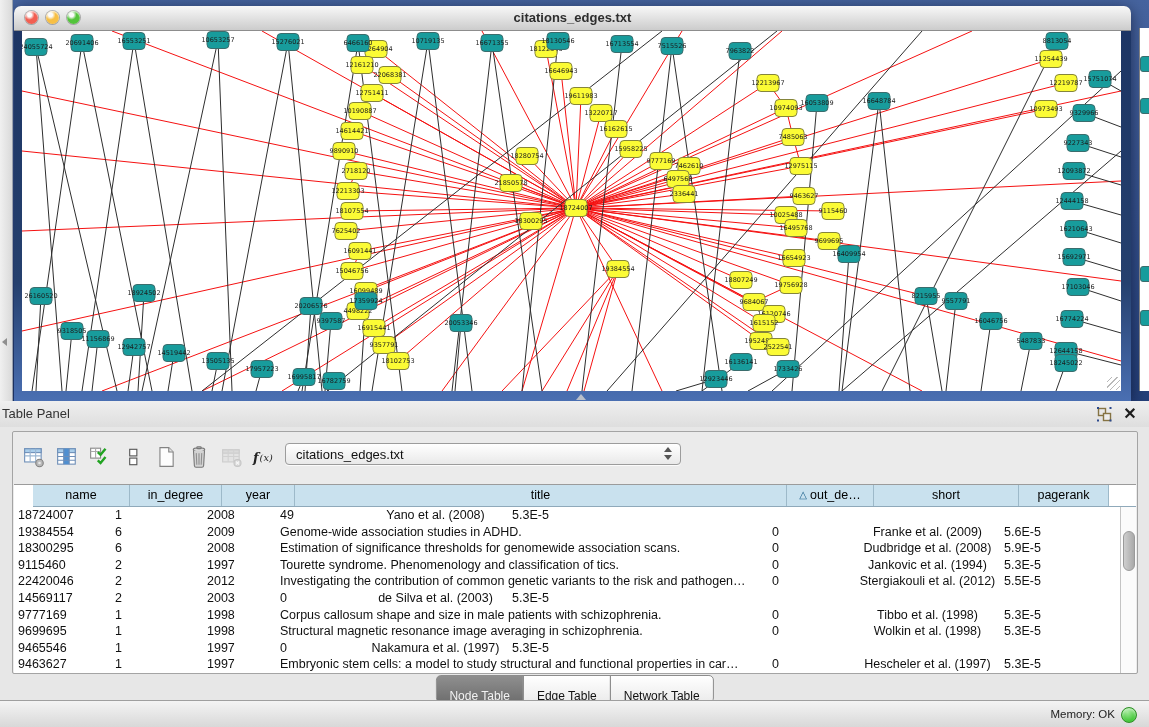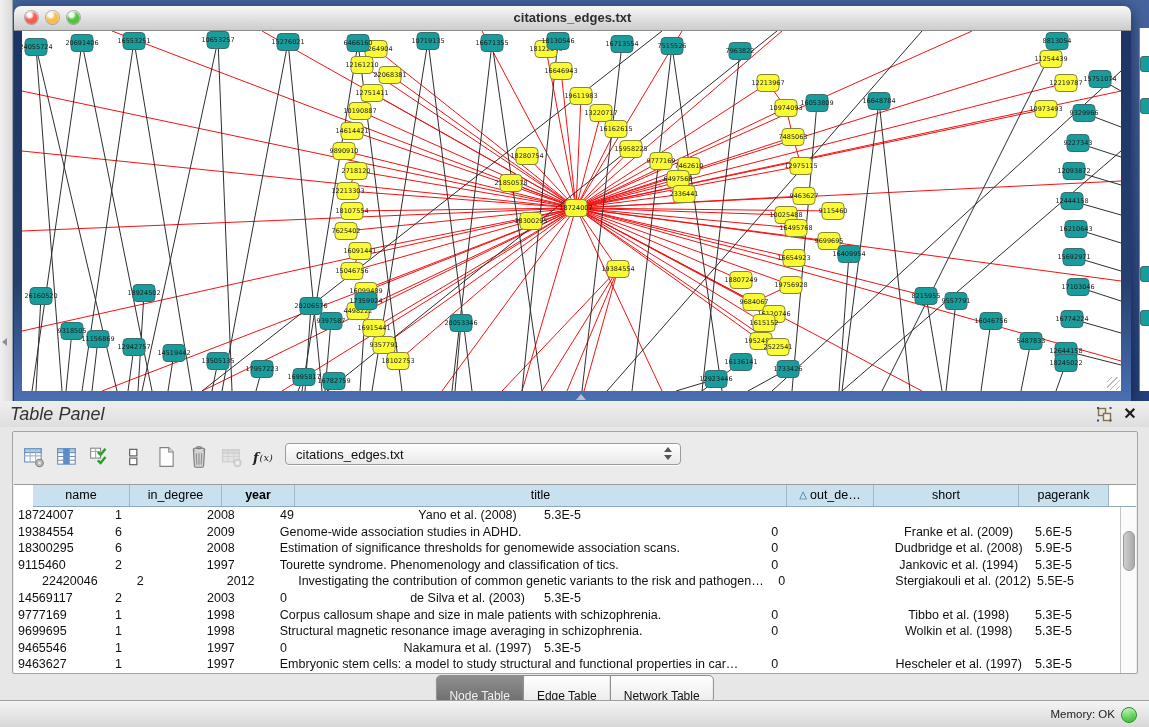--- a/index.html
+++ b/index.html
@@ -30,21 +30,21 @@
     border-left:1px solid #808080;z-index:5;}
   #right-sliver .stub{position:absolute;left:0;width:8px;height:14px;background:#189c9c;
     border:1px solid #3b6d6d;border-radius:3px 0 0 3px;}
   #split-arrow{position:absolute;left:576px;top:394px;width:0;height:0;z-index:7;
     border-left:5px solid transparent;border-right:5px solid transparent;border-bottom:6px solid #b9bfca;}
 
   
   #table-panel{position:absolute;left:0;top:401px;width:1149px;height:299px;background:#e5e5e5;}
   #panel-titlebar{position:relative;height:26px;background:linear-gradient(#efefef,#dedede);
     border-bottom:1px solid #bdbdbd;}
-  #panel-titlebar .ptitle{position:absolute;left:10px;top:0;line-height:26px;font-size:18px;color:#333;font-style:italic;}
+  #panel-titlebar .ptitle{position:absolute;left:2px;top:0;line-height:26px;font-size:13px;color:#333;}
   #panel-float{position:absolute;right:36px;top:4px;width:18px;height:18px;cursor:pointer;}
   #panel-close{position:absolute;right:10px;top:2px;width:18px;height:22px;line-height:22px;
     font-size:16px;font-weight:bold;color:#1d1d1d;text-align:center;cursor:pointer;}
   #panel-body{position:absolute;left:0;top:26px;right:0;bottom:0;background:#e7e7e7;}
   #panel-container{position:absolute;left:12px;top:4px;width:1124px;height:241px;
     border:1px solid #a4a4a4;border-radius:2px;background:#ebebeb;}
   #toolbar{position:absolute;left:6px;top:5px;height:40px;display:flex;align-items:center;}
   .tbtn{width:30px;height:30px;margin-right:3px;display:flex;align-items:center;justify-content:center;
     background:transparent;border:none;padding:0;cursor:pointer;}
   #combo{position:absolute;left:272px;top:11px;width:396px;height:22px;border:1px solid #9c9c9c;
@@ -57,21 +57,21 @@
 
   #table{position:absolute;left:1px;top:52px;width:1122px;height:188px;background:#ffffff;
     border-top:1px solid #9b9b9b;}
   #thead{display:flex;height:21px;border-bottom:1px solid #8fa9ba;margin-left:19px;}
   .hcell{box-sizing:border-box;background:#c9e1ee;border-right:1px solid #9db9c9;
     font-size:12.5px;color:#000;text-align:center;line-height:20px;overflow:hidden;white-space:nowrap;cursor:pointer;}
   .hcell .sorttri{display:inline-block;color:#1a5f8a;font-size:10px;margin-right:3px;transform:translateY(-1px);}
   #tbody{position:absolute;left:0;top:22px;right:15px;bottom:0;overflow:hidden;}
   .trow{display:flex;height:16.6px;line-height:16.6px;font-size:12.5px;color:#101010;cursor:default;}
   .tcell{box-sizing:border-box;padding:0 4px;white-space:nowrap;overflow:hidden;}
-  .tcell.center{text-align:center;margin-left:32px;}
+  .tcell.center{text-align:center;}
   #vscroll{position:absolute;right:0;top:22px;width:15px;bottom:0;background:#fbfbfb;border-left:1px solid #c4c4c4;}
   #vthumb{position:absolute;left:2px;top:24px;width:10px;height:38px;border-radius:6px;
     background:linear-gradient(90deg,#cfcfcf,#a9a9a9);border:1px solid #9a9a9a;}
 
   #tabs{position:absolute;left:50%;top:248px;transform:translateX(-50%);display:flex;}
   .tab{height:28px;line-height:20px;padding:10px 13px;font-size:12px;color:#111;
     background:linear-gradient(#ffffff,#ebebeb);border:1px solid #8d8d8d;margin-left:-1px;cursor:pointer;}
   .tab:first-child{border-radius:5px 0 0 5px;margin-left:0;}
   .tab:last-child{border-radius:0 5px 5px 0;}
   .tab.selected{background:linear-gradient(#8f8f8f,#6e6e6e);color:#f2f2f2;}
@@ -766,21 +766,21 @@
         <span>citations_edges.txt</span>
         <span class="arrows">
             <div class="up"></div>
             <div class="dn"></div>
           </span>
       </div>
       <div id="table">
         <div id="thead">
             <div class="hcell" style="width: 97px;">name</div>
             <div class="hcell" style="width: 92px;">in_degree</div>
-            <div class="hcell" style="width: 73px; font-weight: bold;">year</div>
+            <div class="hcell" style="width: 73px;">year</div>
             <div class="hcell" style="width: 492px;">title</div>
             <div class="hcell" style="width: 87px;"><span class="sorttri">△</span>out_de…</div>
             <div class="hcell" style="width: 145px;">short</div>
             <div class="hcell" style="width: 90px;">pagerank</div>
           </div>
         <div id="tbody">
             <div class="trow">
               <div class="tcell" style="width: 97px;">18724007</div>
               <div class="tcell" style="width: 92px;">1</div>
               <div class="tcell" style="width: 73px;">2008</div>
@@ -809,21 +809,21 @@
             <div class="trow">
               <div class="tcell" style="width: 97px;">9115460</div>
               <div class="tcell" style="width: 92px;">2</div>
               <div class="tcell" style="width: 73px;">1997</div>
               <div class="tcell" style="width: 492px;">Tourette syndrome. Phenomenology and classification of tics.</div>
               <div class="tcell" style="width: 87px;">0</div>
               <div class="tcell center" style="width: 145px;">Jankovic et al. (1994)</div>
               <div class="tcell" style="width: 90px;">5.3E-5</div>
             </div>
             <div class="trow">
-              <div class="tcell" style="width: 97px; margin-left: 24px;">22420046</div>
+              <div class="tcell" style="width: 97px;">22420046</div>
               <div class="tcell" style="width: 92px;">2</div>
               <div class="tcell" style="width: 73px;">2012</div>
               <div class="tcell" style="width: 492px;">Investigating the contribution of common genetic variants to the risk and pathogen…</div>
               <div class="tcell" style="width: 87px;">0</div>
               <div class="tcell center" style="width: 145px;">Stergiakouli et al. (2012)</div>
               <div class="tcell" style="width: 90px;">5.5E-5</div>
             </div>
             <div class="trow">
               <div class="tcell" style="width: 97px;">14569117</div>
               <div class="tcell" style="width: 92px;">2</div>

